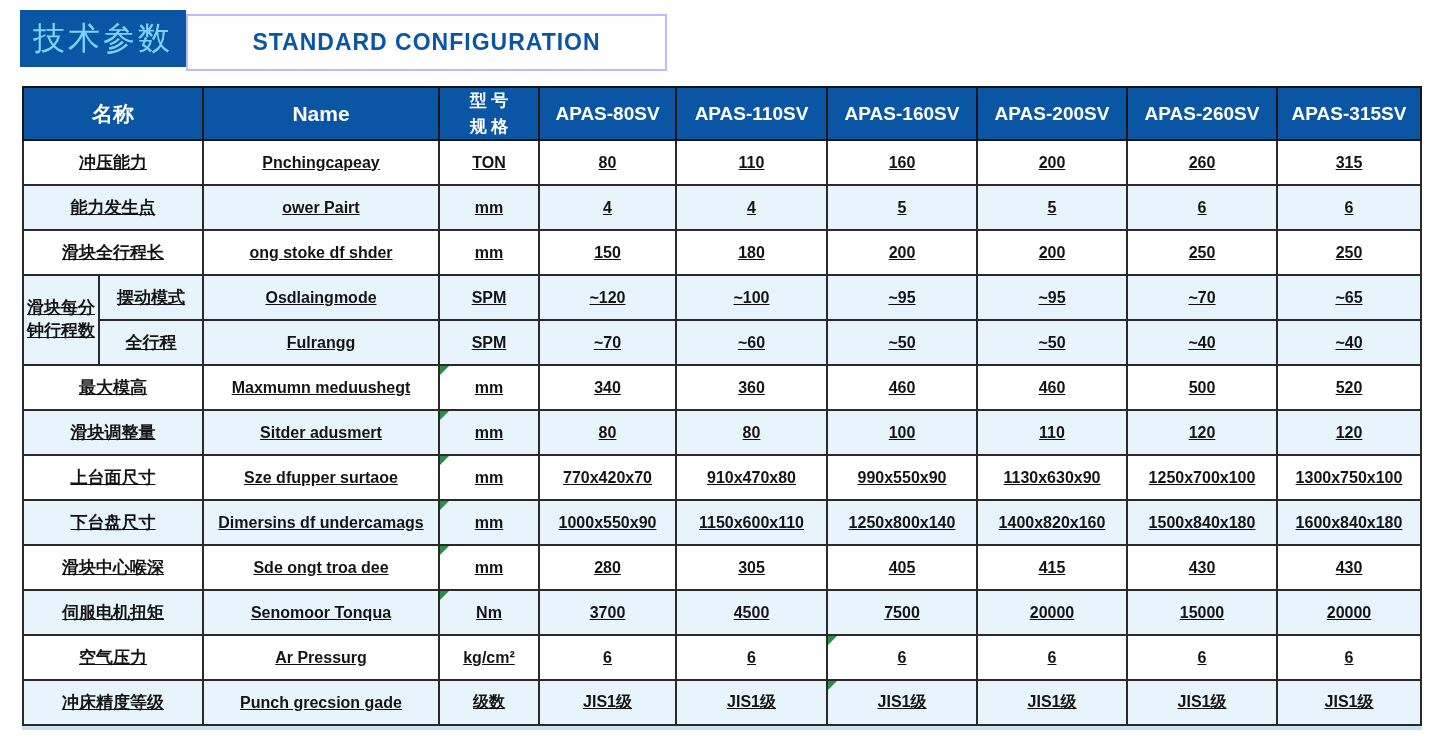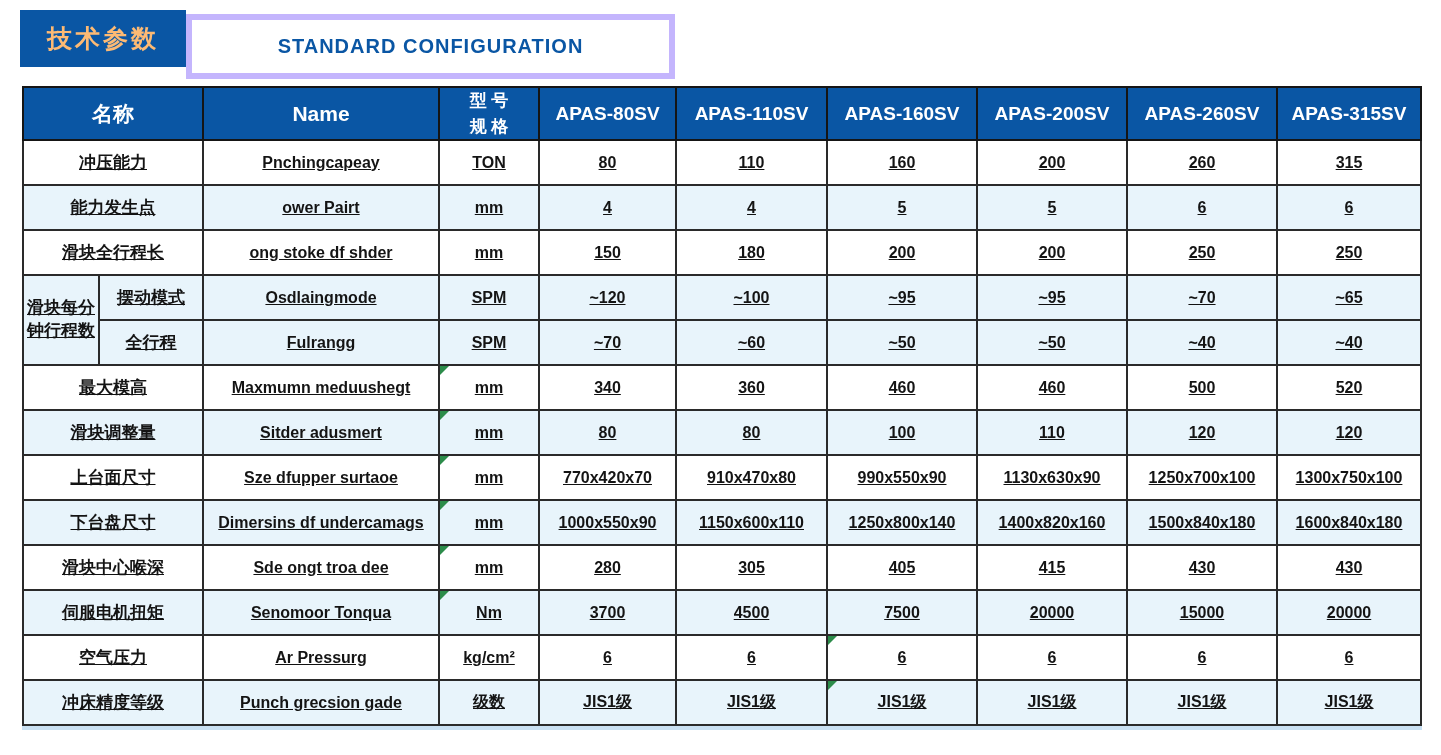--- a/index.html
+++ b/index.html
@@ -1,22 +1,22 @@
 <!DOCTYPE html>
 <html><head>
 <meta charset="utf-8">
 <style>
   html,body{margin:0;padding:0;background:#ffffff;}
   body{width:1441px;height:755px;font-family:"Liberation Sans","DejaVu Sans",sans-serif;color:#111;}
   
   .titlebar{position:relative;height:86px;}
-  .title-cn{position:absolute;left:20px;top:10px;width:166px;height:57px;background:#0a56a4;color:#fdba74;
-    display:flex;align-items:center;justify-content:center;font-size:25px;font-weight:bold;letter-spacing:3px;}
-  .title-en{position:absolute;left:186px;top:14px;width:477px;height:53px;border:6px solid #c4b5fd;background:#fff;
-    display:flex;align-items:center;justify-content:center;color:#0a56a4;font-weight:bold;font-size:20px;letter-spacing:1px;}
+  .title-cn{position:absolute;left:20px;top:10px;width:166px;height:57px;background:#0a56a4;color:#7dd3fc;
+    display:flex;align-items:center;justify-content:center;font-size:32px;font-weight:normal;letter-spacing:3px;}
+  .title-en{position:absolute;left:186px;top:14px;width:477px;height:53px;border:2px solid #c4b5fd;background:#fff;
+    display:flex;align-items:center;justify-content:center;color:#0a56a4;font-weight:bold;font-size:23px;letter-spacing:1px;}
   
   table{border-collapse:collapse;table-layout:fixed;margin-left:22px;width:1398px;
     border:2px solid #1b1b1b;box-shadow:0 4px 0 #c9e0f2;}
   th,td{border:2px solid #2a2a2a;text-align:center;vertical-align:middle;padding:0;overflow:hidden;}
   thead tr{height:48px;}
   thead th{background:#0a56a4;color:#fff;font-weight:bold;font-size:19px;border-color:#151515;}
   .hcn,.hen{font-size:21px;}
   .hspec{font-size:17px;line-height:1.5;}
   tbody tr{height:45px;background:#ffffff;text-decoration:underline;}
   tbody tr.alt{background:#e8f4fb;}

